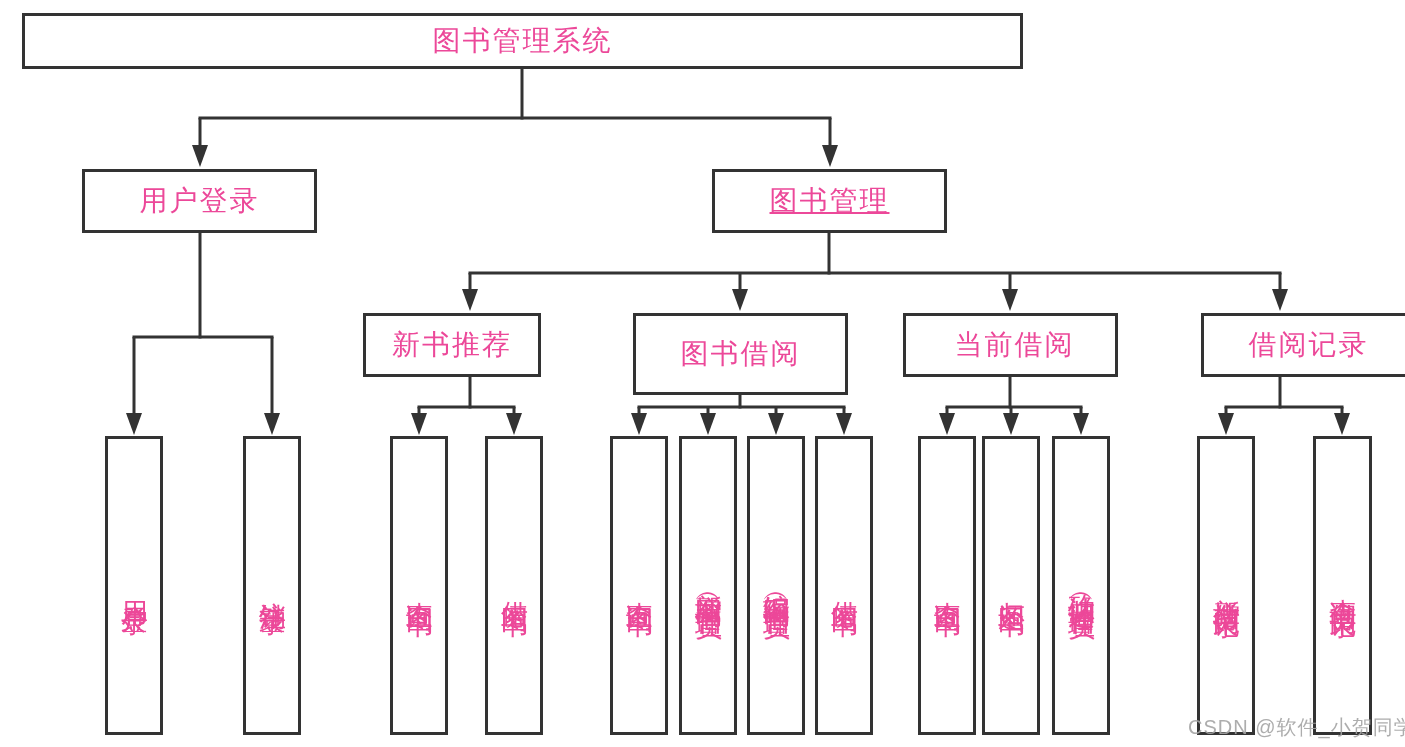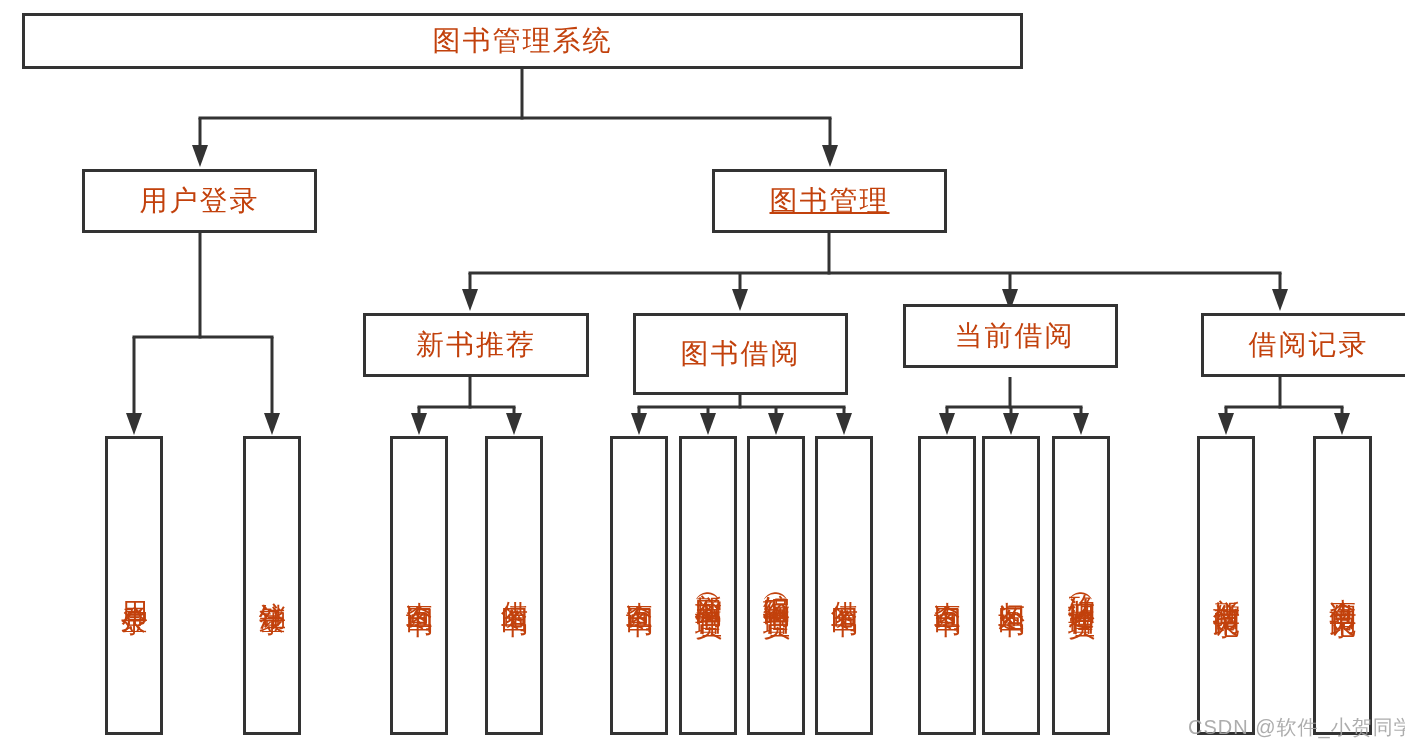--- a/index.html
+++ b/index.html
@@ -18,21 +18,21 @@
     pointer-events: none;
   }
   .box {
     position: absolute;
     background: #ffffff;
     border: 3px solid #333333;
     box-sizing: border-box;
     display: flex;
     align-items: center;
     justify-content: center;
-    color: #c2410c;
+    color: #ec4899;
   }
   .h-label {
     font-size: 28px;
     letter-spacing: 2px;
     white-space: nowrap;
   }
   .leaf .v-label {
     writing-mode: vertical-rl;
     text-orientation: mixed;
     font-size: 27px;
@@ -135,27 +135,27 @@
     <span class="h-label">图书管理系统</span>
   </div>
 
   <div class="box" style="left:82px; top:169px; width:235px; height:64px;">
     <span class="h-label">用户登录</span>
   </div>
   <div class="box" style="left:712px; top:169px; width:235px; height:64px;text-decoration:underline;">
     <span class="h-label">图书管理</span>
   </div>
 
-  <div class="box" style="left:363px; top:313px; width:226px; height:64px;">
+  <div class="box" style="left:363px; top:313px; width:178px; height:64px;">
     <span class="h-label">新书推荐</span>
   </div>
   <div class="box" style="left:633px; top:313px; width:215px; height:82px;">
     <span class="h-label">图书借阅</span>
   </div>
-  <div class="box" style="left:903px; top:304px; width:215px; height:64px;padding-left:8px;">
+  <div class="box" style="left:903px; top:313px; width:215px; height:64px;padding-left:8px;">
     <span class="h-label">当前借阅</span>
   </div>
   <div class="box" style="left:1173px; top:313px; width:215px; height:64px;margin-left:28px;">
     <span class="h-label">借阅记录</span>
   </div>
 
   <div class="box leaf" style="left:105px; top:436px; width:58px; height:299px;">
     <span class="v-label">用户登录</span>
   </div>
   <div class="box leaf" style="left:243px; top:436px; width:58px; height:299px;">

